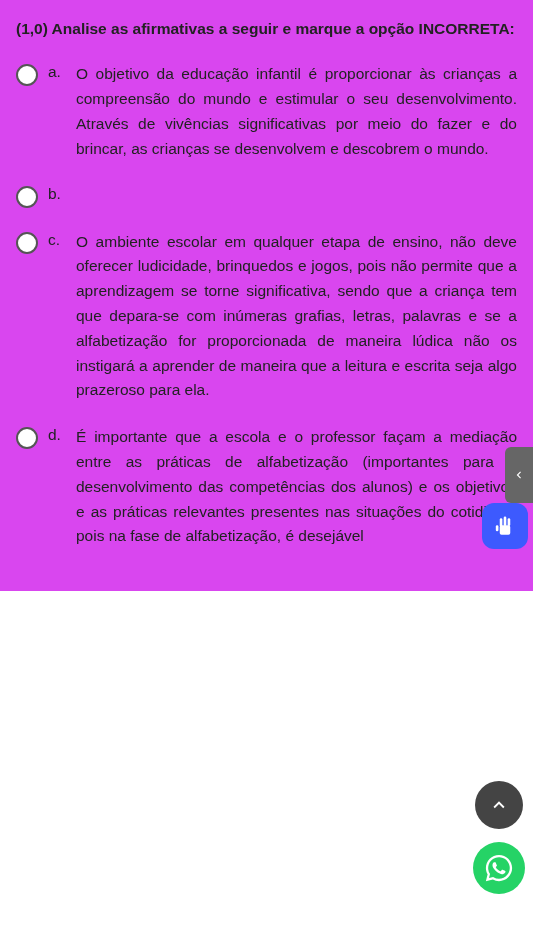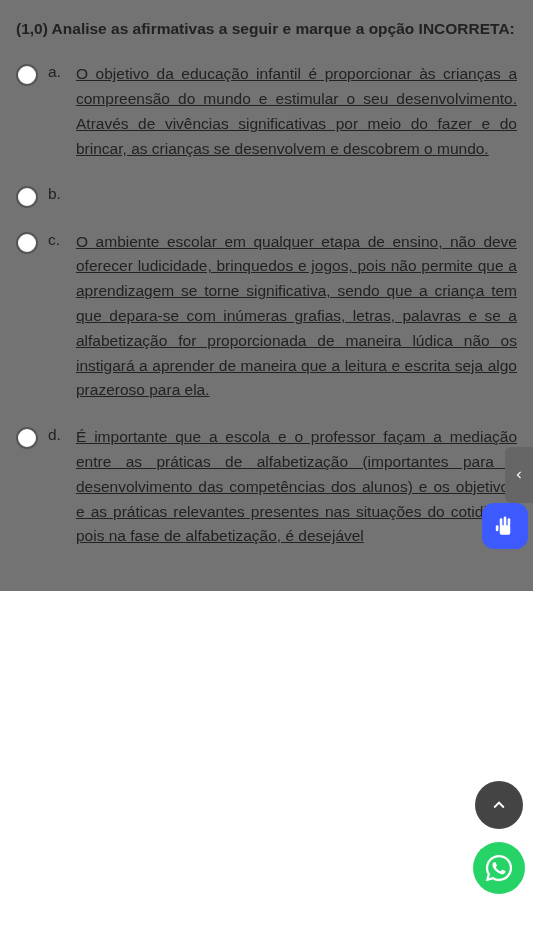--- a/index.html
+++ b/index.html
@@ -12,21 +12,21 @@
       width: 533px;
       min-height: 949px;
       font-family: Arial, sans-serif;
       background: #fff;
       position: relative;
       overflow-x: hidden;
     }
 
     .question-container {
       padding: 18px 16px 20px 16px;
-      background: #737373;
+      background: #d946ef;
     }
 
     .question-header {
       font-size: 15.5px;
       font-weight: bold;
       color: #222;
       line-height: 1.45;
       margin-bottom: 22px;
     }
 
@@ -64,21 +64,20 @@
       flex-shrink: 0;
       padding-top: 1px;
     }
 
     .option-text {
       font-size: 15.5px;
       color: #222;
       line-height: 1.6;
       text-align: justify;
       flex: 1;
-      text-decoration: underline;
     }
 
     
     .side-nav-btn {
       position: fixed;
       right: 0;
       top: 50%;
       transform: translateY(-50%);
       width: 28px;
       height: 56px;

